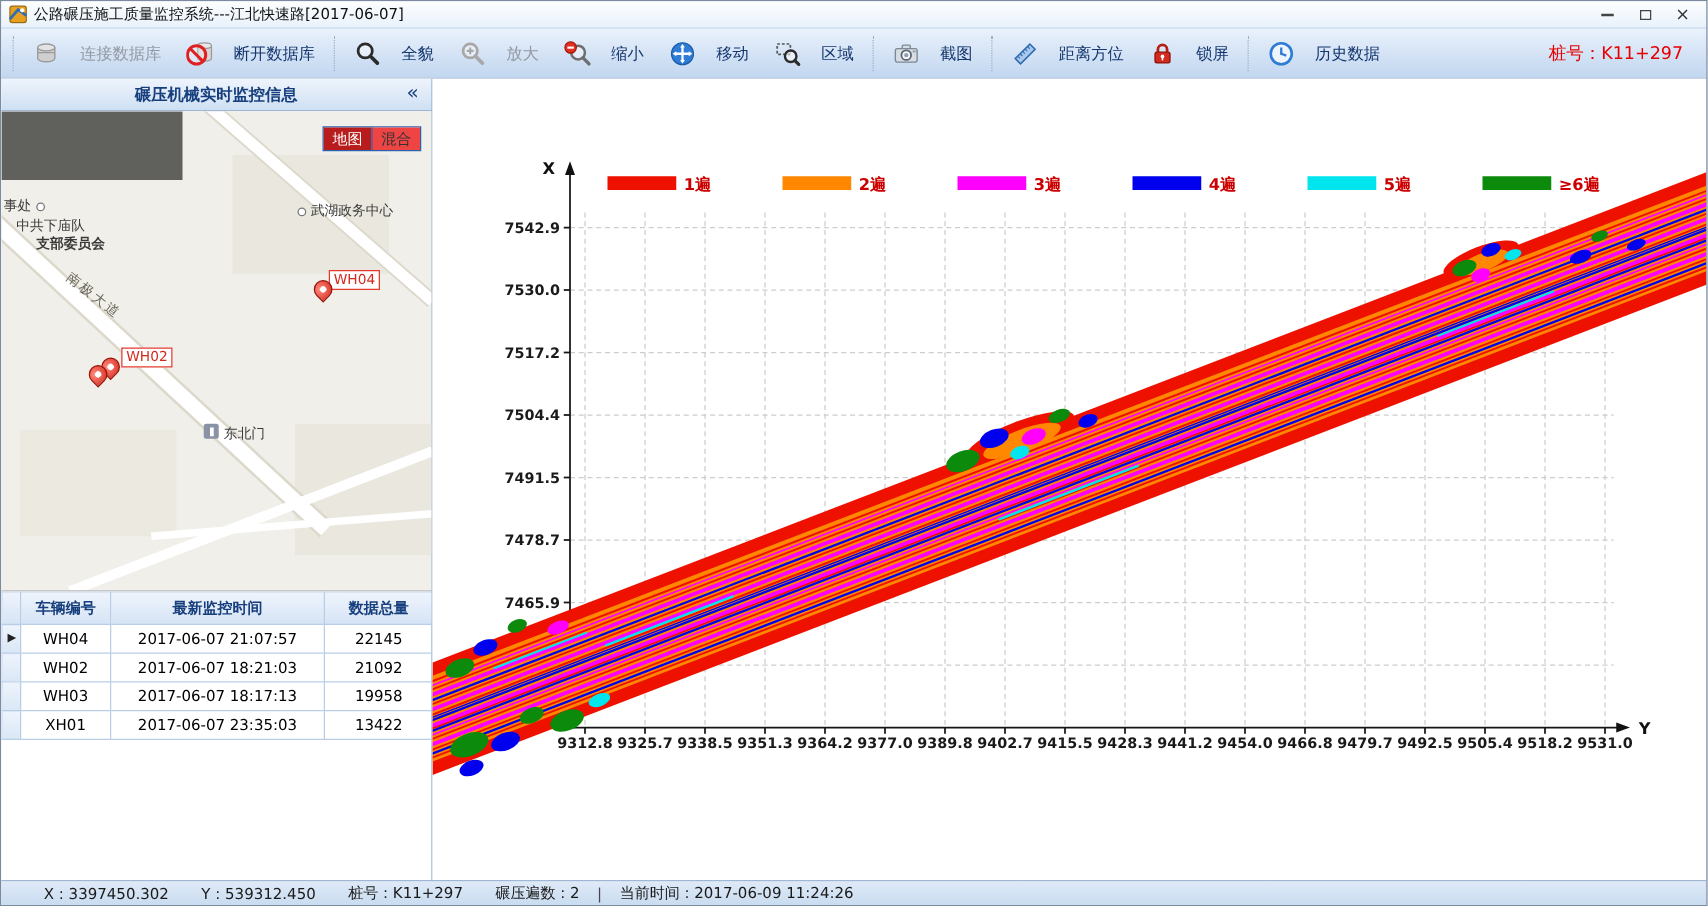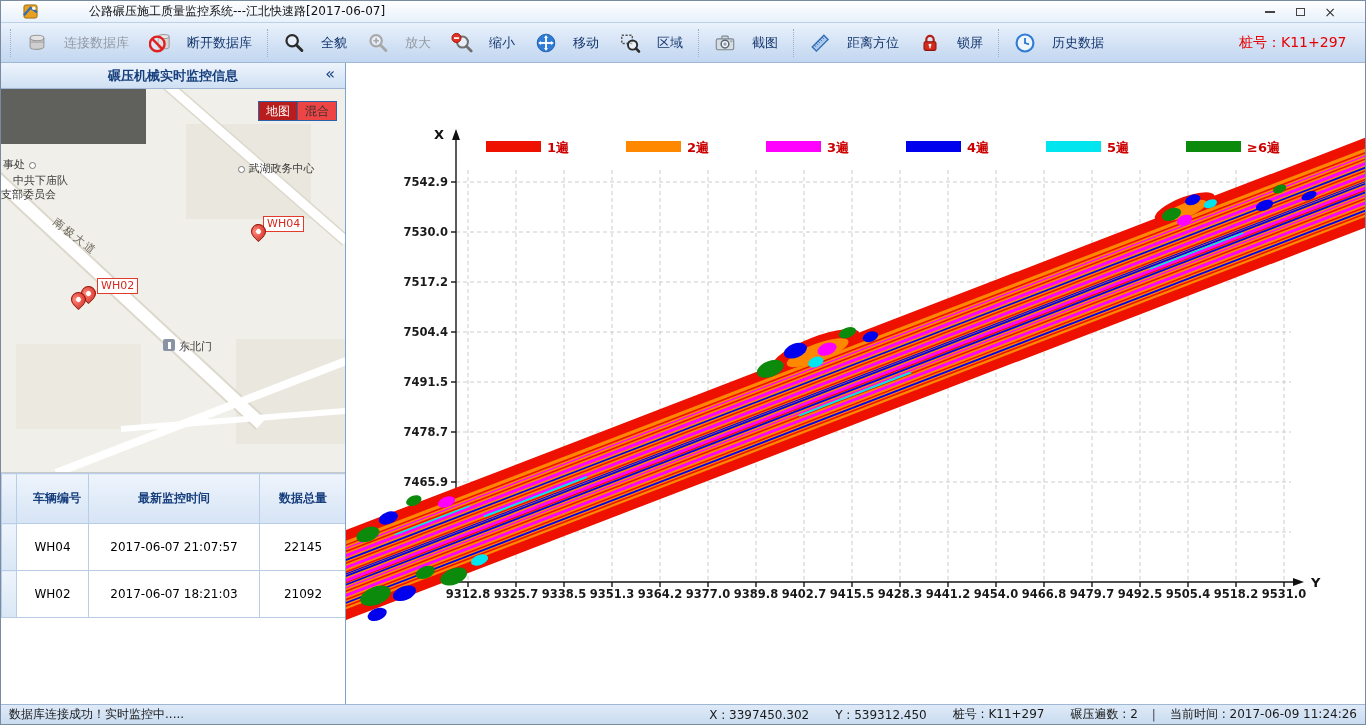--- a/index.html
+++ b/index.html
@@ -1,21 +1,21 @@
 <!DOCTYPE html>
 <html><head>
 <meta charset="utf-8">
 <style>
   html,body{margin:0;padding:0;background:#9aa7b8;}
   *{box-sizing:border-box;}
   .window{position:relative;width:1366px;height:725px;background:#fff;overflow:hidden;
     font-family:"DejaVu Sans","Liberation Sans",sans-serif;border:1px solid #7a8aa0;}
   
   .titlebar{position:absolute;top:0;left:0;right:0;height:22px;display:flex;align-items:center;
-    background:linear-gradient(#fdfeff,#e8f1fb);border-bottom:1px solid #bcd0e8;padding:0 20px;gap:46px;}
+    background:linear-gradient(#fdfeff,#e8f1fb);border-bottom:1px solid #bcd0e8;padding:0 4px;}
   .app-icon{width:15px;height:15px;margin:0 5px 0 2px;flex:0 0 auto;}
   .title-text{font-size:12px;color:#111;}
   .win-controls{margin-left:auto;display:flex;align-items:center;}
   .wbtn{width:30px;height:20px;display:flex;align-items:center;justify-content:center;cursor:default;color:#333;font-size:14px;}
   .ic-min{display:block;width:10px;height:0;border-bottom:2px solid #444;}
   .ic-max{display:block;width:9px;height:8px;border:1.5px solid #444;}
   
   .toolbar{position:absolute;top:22px;left:0;right:0;height:40px;display:flex;align-items:center;
     background:linear-gradient(#eaf2fc,#d3e2f5 55%,#c2d7f0);border-bottom:1px solid #9fb6d4;padding:0 4px;}
   .tsep{width:0;height:28px;border-left:1px dotted #9ab0cc;margin:0 5px;}
@@ -44,21 +44,21 @@
   .road-label{position:absolute;font-size:11px;color:#6b675d;transform:rotate(38deg);z-index:3;letter-spacing:2px;}
   .maplabel{position:absolute;background:#fff;border:1px solid #e23b2e;color:#d42a1e;font-size:11px;line-height:14px;padding:0 3px;z-index:4;}
   .pin{position:absolute;width:15px;height:15px;background:radial-gradient(circle at 35% 35%,#ff8a7d,#d42a1e);
     border:1px solid #99150a;border-radius:50% 50% 50% 0;transform:rotate(-45deg);z-index:4;}
   .pin::after{content:"";position:absolute;left:4px;top:4px;width:4.5px;height:4.5px;background:#fff;border-radius:50%;}
   .gate-icon{position:absolute;width:12px;height:12px;background:#8a93a6;border-radius:2px;z-index:3;}
   .gate-icon::after{content:"";position:absolute;left:4.5px;top:2.5px;width:3px;height:7px;background:#fff;}
   
   .table-wrap{flex:1;background:#fff;overflow:hidden;}
   table.veh{border-collapse:collapse;width:100%;font-size:12px;table-layout:fixed;}
-  table.veh th,table.veh td{border:1px solid #b9cde6;height:23px;text-align:center;padding:16px;overflow:hidden;white-space:nowrap;margin-left:14px;}
+  table.veh th,table.veh td{border:1px solid #b9cde6;height:23px;text-align:center;padding:4px;overflow:hidden;white-space:nowrap;margin-left:14px;}
   table.veh th{height:26px;background:linear-gradient(#eef4fc,#d6e4f5);color:#173f7d;font-weight:bold;}
   col.c-gut{width:15px;} col.c-id{width:72px;} col.c-time{width:171px;} col.c-tot{width:87px;}
   td.gut,th.gut{background:linear-gradient(#eef4fc,#d9e7f6);}
   td.gut{font-size:9px;color:#222;}
   
   .main{flex:1;display:flex;flex-direction:column;min-width:0;}
   .tabbar{height:26px;flex:0 0 26px;display:flex;align-items:stretch;position:relative;
     background:linear-gradient(#eef4fc,#cfe0f3);border-bottom:1px solid #9fb6d4;}
   .tab{display:flex;align-items:center;padding:0 15px;font-size:13px;color:#173f7d;cursor:default;
     border-right:1px solid #aec4dd;background:linear-gradient(#f4f9ff,#ddeafa);}
@@ -260,21 +260,21 @@
 
         <div class="layer-toggle">
           <span class="layer-btn on">地图</span>
           <span class="layer-btn off">混合</span>
         </div>
 
         <div class="poi" style="left:2px;top:68px;">
           <span>事处</span> <span class="poi-dot"></span>
         </div>
         <div class="poi" style="left:12px;top:84px;">中共下庙队</div>
-        <div class="poi" style="left:0;top:98px;">支部委员会</div>
+        <div class="poi" style="left:28px;top:98px;font-weight:bold;">支部委员会</div>
         <div class="poi" style="left:237px;top:72px;">
           <span class="poi-dot"></span> <span>武湖政务中心</span>
         </div>
         <div class="road-label" style="left:48px;top:140px;">南极大道</div>
 
         <div class="maplabel" style="left:262px;top:127px;">WH04</div>
         <div class="pin" style="left:250px;top:135px;"></div>
 
         <div class="maplabel" style="left:96px;top:189px;">WH02</div>
         <div class="pin" style="left:80px;top:197px;"></div>
@@ -305,20 +305,32 @@
               <td class="gut">▶</td>
               <td>WH04</td>
               <td>2017-06-07 21:07:57</td>
               <td>22145</td>
             </tr>
             <tr>
               <td class="gut"></td>
               <td>WH02</td>
               <td>2017-06-07 18:21:03</td>
               <td>21092</td>
+            </tr>
+            <tr>
+              <td class="gut"></td>
+              <td>WH03</td>
+              <td>2017-06-07 18:17:13</td>
+              <td>19958</td>
+            </tr>
+            <tr>
+              <td class="gut"></td>
+              <td>XH01</td>
+              <td>2017-06-07 23:35:03</td>
+              <td>13422</td>
             </tr>
           </tbody>
         </table>
       </div>
     </div>
 
     <div class="main">
       <div class="chart-area">
         <svg id="chart-svg" width="1020" height="617" viewBox="0 0 1020 617">
             <line x1="122" y1="107" x2="122" y2="519" class="grid"></line>
@@ -470,21 +482,20 @@
             <rect x="700" y="78" width="55" height="11" fill="#00e5ee"></rect>
             <text x="761" y="89" class="legendlabel">5遍</text>
             <rect x="840" y="78" width="55" height="11" fill="#0b8a0b"></rect>
             <text x="901" y="89" class="legendlabel">≥6遍</text>
           </svg>
       </div>
     </div>
   </div>
 
   <div class="statusbar">
-    <span class="sb-left">数据库连接成功！实时监控中.....</span>
     <span class="sb-seg">X : 3397450.302</span>
     <span class="sb-seg">Y : 539312.450</span>
     <span class="sb-seg">桩号 : K11+297</span>
     <span class="sb-seg">碾压遍数 : 2</span>
     <span class="sb-divider">|</span>
     <span class="sb-time">当前时间 : 2017-06-09 11:24:26</span>
   </div>
 </div>
 
 </body></html>

